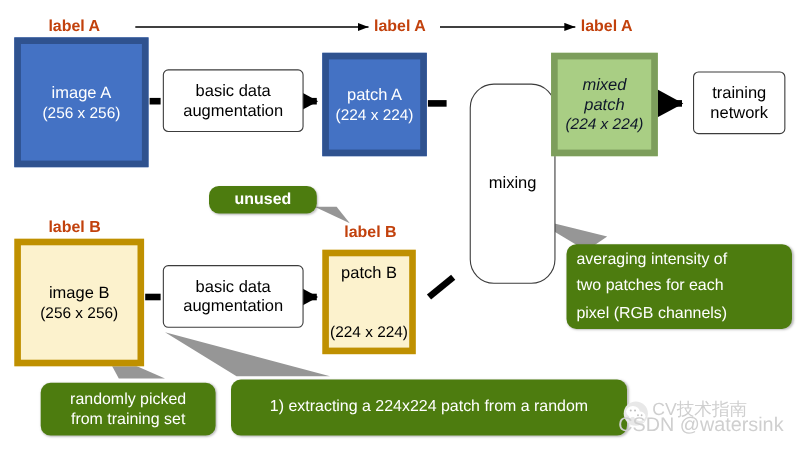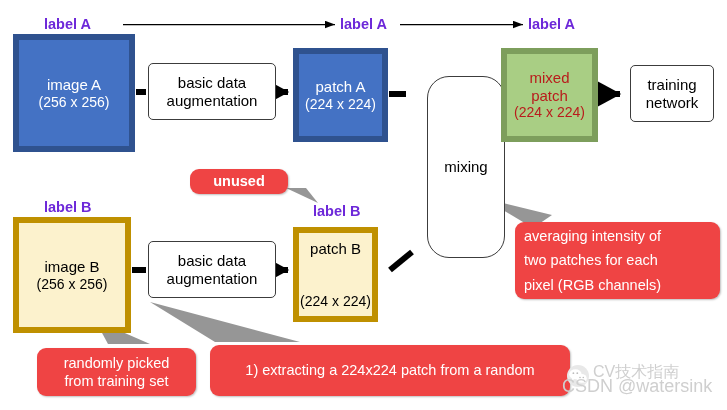--- a/index.html
+++ b/index.html
@@ -11,36 +11,36 @@
   #stage{position:absolute;left:0;top:0;width:727px;height:410px;}
 
   .svg-layer{position:absolute;left:0;top:0;width:727px;height:410px;pointer-events:none;}
 
   .node{position:absolute;box-sizing:border-box;display:flex;flex-direction:column;
         align-items:center;justify-content:center;text-align:center;line-height:1.18;}
 
   
   .box{border:6px solid #84cc16;}
   .box-blue{background:#4472C4;border-color:#2f528f;color:#ffffff;}
-  .box-green{background:#A9CE84;border-color:#7d9e5c;color:#b91c1c;}
+  .box-green{background:#A9CE84;border-color:#7d9e5c;color:#0f172a;font-style:italic;}
   .box-yellow{background:#FCF2CD;border-color:#bf9000;color:#000000;}
 
   
   .rbox{background:#ffffff;border:1.6px solid #3c3c3c;border-radius:5px;color:#000;}
   .rbox-tall{border-radius:22px;}
 
   .b-title{font-size:15px;}
   .b-sub{font-size:14px;}
   .rbox .b-title{font-size:15px;}
 
   
-  .lbl{position:absolute;font-size:14.5px;font-weight:bold;color:#6d28d9;white-space:nowrap;}
+  .lbl{position:absolute;font-size:14.5px;font-weight:bold;color:#c2410c;white-space:nowrap;}
 
   
-  .callout{position:absolute;background:#ef4444;color:#ffffff;border-radius:9px;
+  .callout{position:absolute;background:#4d7c0f;color:#ffffff;border-radius:9px;
            box-sizing:border-box;display:flex;align-items:center;justify-content:center;
            font-size:14.5px;line-height:1.25;padding:5px 9px;box-shadow:1px 1px 2px rgba(0,0,0,.25);}
   .callout.left{justify-content:flex-start;text-align:left;}
   .callout.bold{font-weight:bold;font-size:14.5px;}
 
   
   #watermark{position:absolute;color:#c9c9c9;white-space:nowrap;pointer-events:none;}
   #wm-line1{position:absolute;left:31px;top:0px;font-size:16px;color:#cfcfcf;}
   #wm-line2{position:absolute;left:0px;top:14px;font-size:18px;color:#cfcfcf;}
   #wm-badge{position:absolute;left:4px;top:2px;width:24px;height:24px;}

